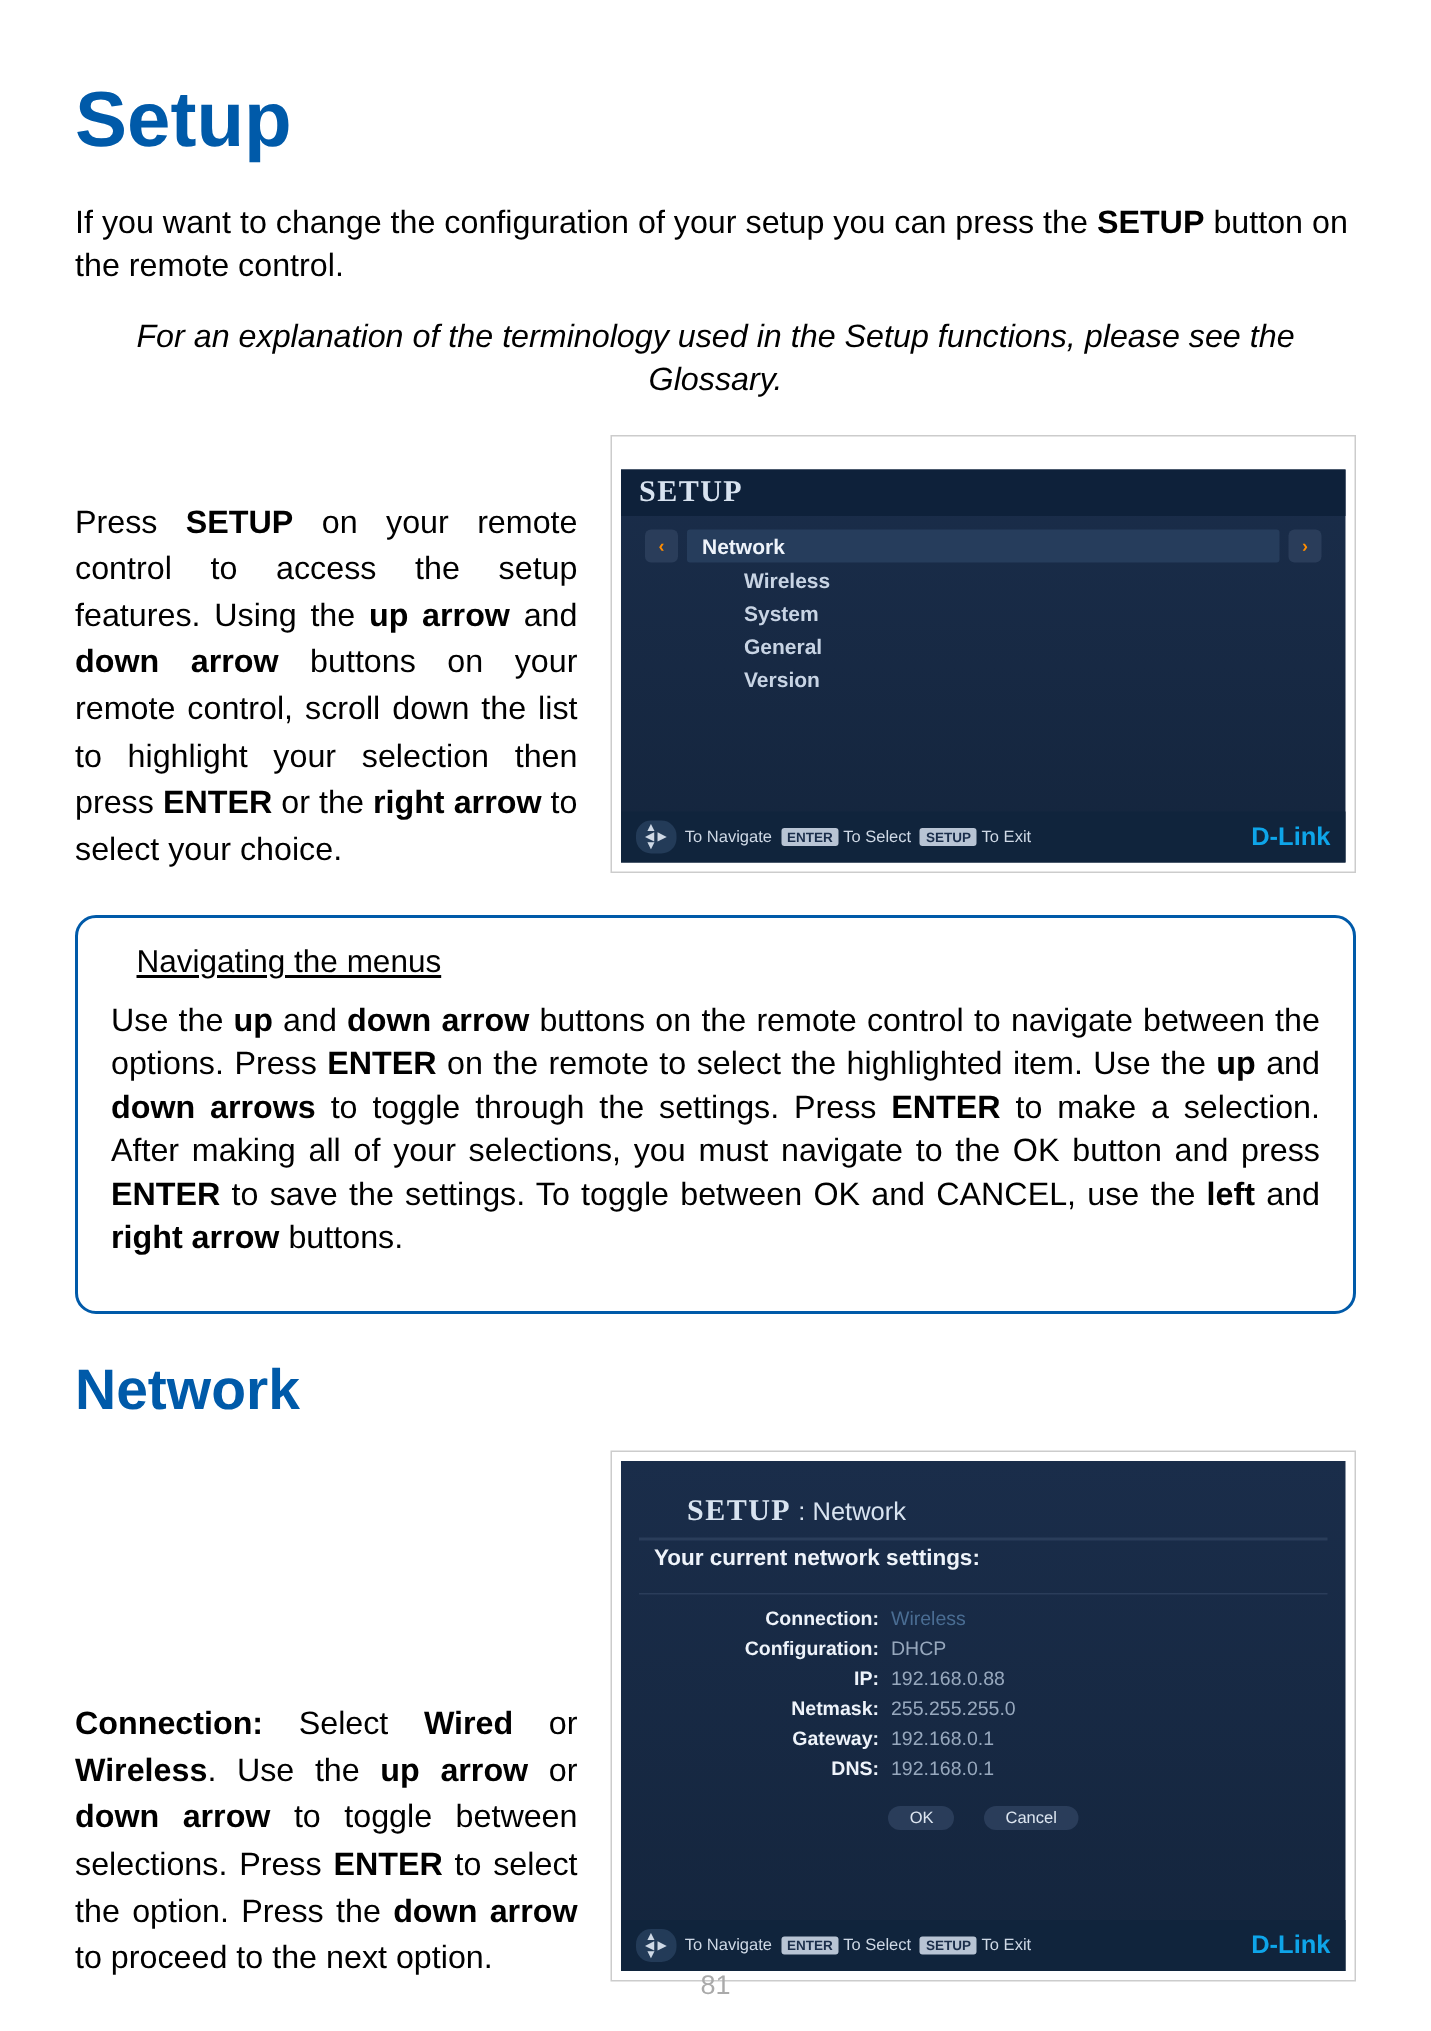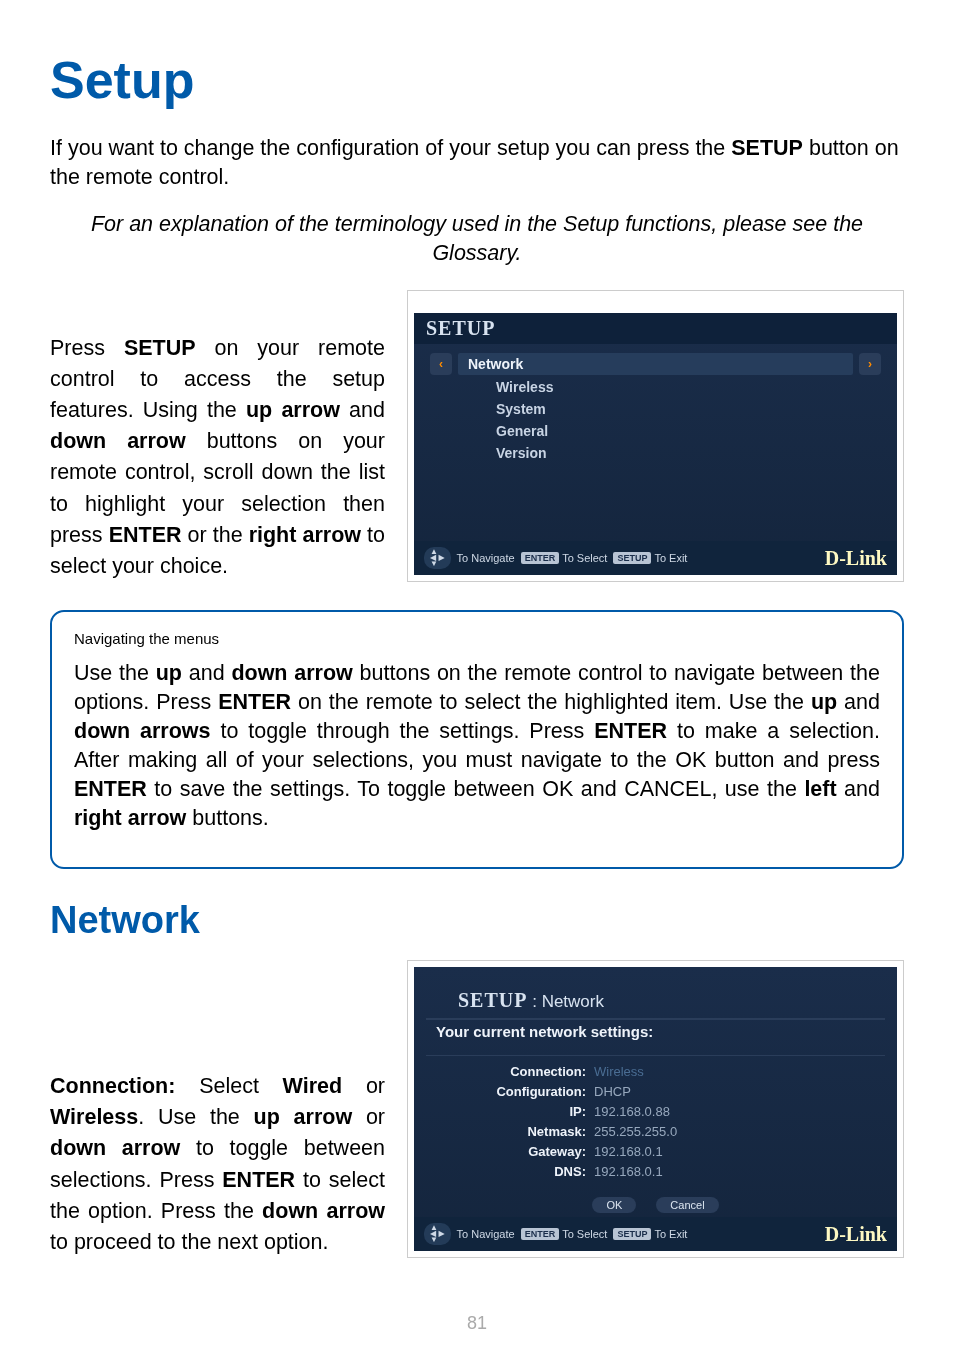--- a/index.html
+++ b/index.html
@@ -135,35 +135,37 @@
     background: #b8c4d4;
     color: #1a2d4a;
     font-size: 9px;
     font-weight: bold;
     padding: 1px 4px;
     border-radius: 2px;
     margin: 0 3px 0 6px;
   }
   .footer-bar .dlink {
     margin-left: auto;
-    font-family: Liberation Serif, serif;
-    font-weight: bold;
-    font-size: 20px;
-    color: #fef9c3;
+    font-family: Liberation Sans, sans-serif;
+    font-weight: bold;
+    font-size: 17px;
+    color: #0ea5e9;
   }
   
   .nav-box {
     border: 2px solid #005aa9;
     border-radius: 14px;
     padding: 18px 22px 20px 22px;
     margin: 0 0 30px 0;
   }
   .nav-box .nav-title {
-    font-size: 15px;
+    font-size: 21px;
+    text-decoration: underline;
     margin-bottom: 12px;
+    margin-left: 17px;
   }
   .nav-box p {
     font-size: 21.5px;
     line-height: 1.35;
     text-align: justify;
     margin-bottom: 14px;
   }
   .nav-box p.ital {
     font-style: italic;
     margin-bottom: 0;
@@ -171,21 +173,21 @@
   
   h2.network-title {
     color: #005aa9;
     font-size: 38px;
     font-weight: bold;
     margin-bottom: 18px;
   }
   
   .screen-net {
     background: linear-gradient(180deg, #1a2d4a 0%, #14253d 100%);
-    height: 284px;
+    height: 340px;
     position: relative;
     color: #e9eef5;
   }
   .screen-net .title-row {
     padding: 22px 0 4px 44px;
     font-family: Georgia, serif;
     font-size: 20px;
     letter-spacing: 1px;
     color: #d8e3f0;
   }

